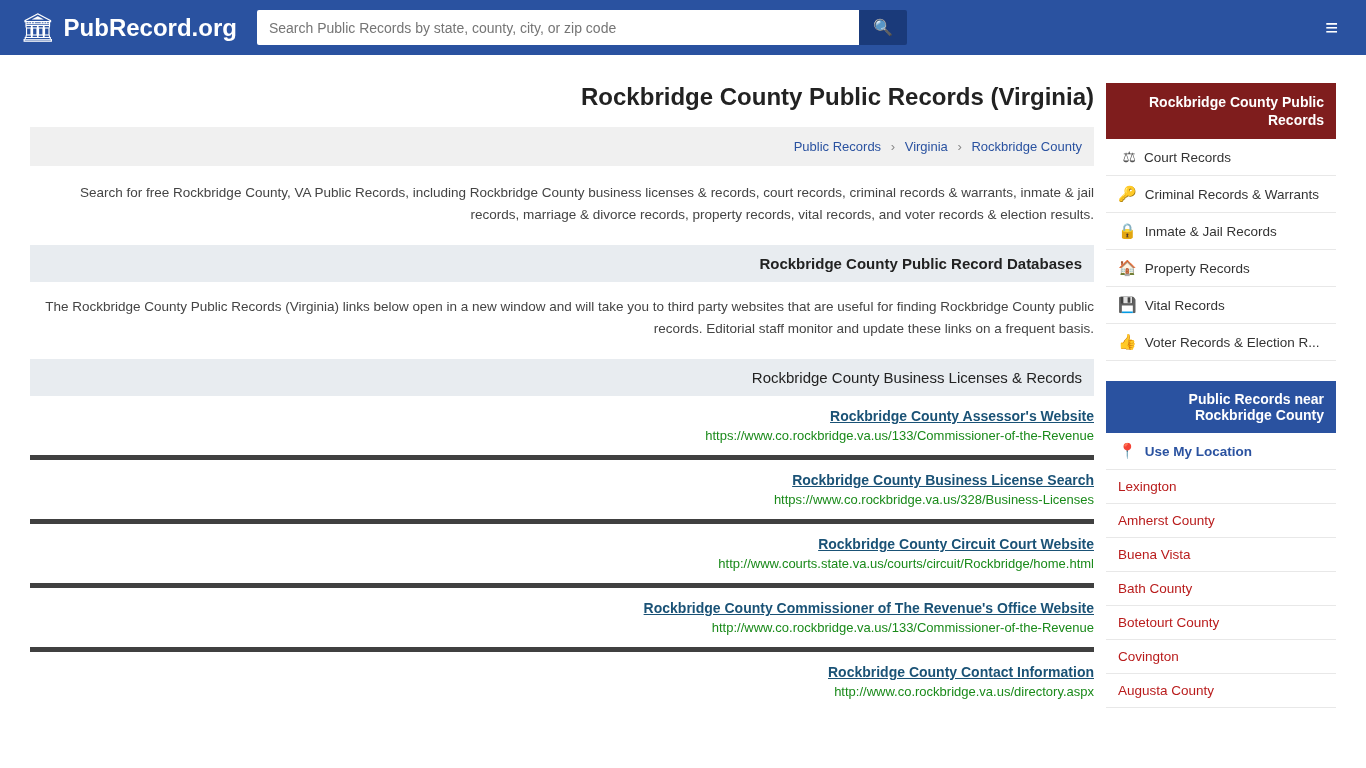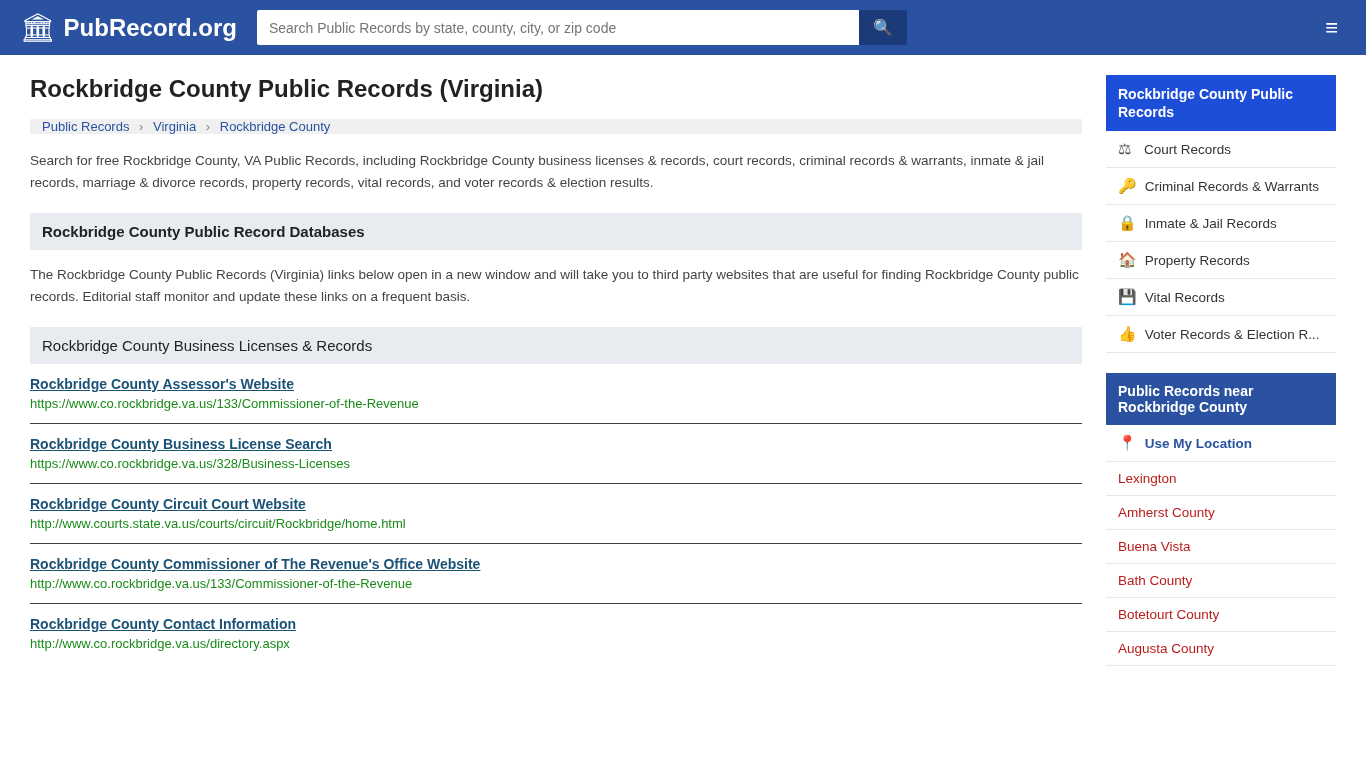--- a/index.html
+++ b/index.html
@@ -56,39 +56,40 @@
       cursor: pointer;
       color: #fff;
       font-size: 22px;
       padding: 4px 8px;
       margin-left: auto;
     }
 
     
     .main-container {
       max-width: 1366px;
-      margin: 0 auto;
+      margin: 8px auto;
       padding: 20px 30px;
       display: flex;
-      gap: 24px;
+      gap: 12px;
+      text-align: right;
     }
 
     
     .content-area {
       flex: 1;
     }
     .page-title {
       font-size: 24px;
       font-weight: bold;
       color: #222;
       margin-bottom: 16px;
     }
     .breadcrumb {
       background: #f0f0f0;
-      padding: 0 12px;
+      padding: 12px 12px;
       font-size: 13px;
       margin-bottom: 16px;
       color: #555;
     }
     .breadcrumb a {
       color: #2a52a0;
       text-decoration: none;
     }
     .breadcrumb-sep { margin: 0 6px; color: #888; }
 
@@ -118,21 +119,21 @@
     .record-section-header {
       background: #e8ecf0;
       padding: 10px 12px;
       font-size: 15px;
       font-weight: normal;
       color: #222;
       margin-bottom: 0;
     }
 
     .record-entry {
-      border-bottom: 1px solid #404040;
+      border-bottom: 5px solid #404040;
       padding: 12px 0;
     }
     .record-entry:last-child {
       border-bottom: none;
     }
     .record-title {
       font-size: 14px;
       font-weight: bold;
       color: #1a5276;
       text-decoration: underline;
@@ -149,21 +150,21 @@
     
     .sidebar {
       width: 230px;
       flex-shrink: 0;
     }
 
     .sidebar-section {
       margin-bottom: 20px;
     }
     .sidebar-title {
-      background: #1d4ed8;
+      background: #7f1d1d;
       color: #fff;
       padding: 10px 12px;
       font-size: 14px;
       font-weight: bold;
       line-height: 1.3;
     }
     .sidebar-item {
       display: flex;
       align-items: center;
       gap: 8px;
@@ -330,19 +331,22 @@
       <div class="nearby-item">
         <span>Buena Vista</span>
       </div>
       <div class="nearby-item">
         <span>Bath County</span>
       </div>
       <div class="nearby-item">
         <span>Botetourt County</span>
       </div>
       <div class="nearby-item">
+        <span>Covington</span>
+      </div>
+      <div class="nearby-item">
         <span>Augusta County</span>
       </div>
     </div>
 
   </div>
 
 </div>
 
 </body></html>

